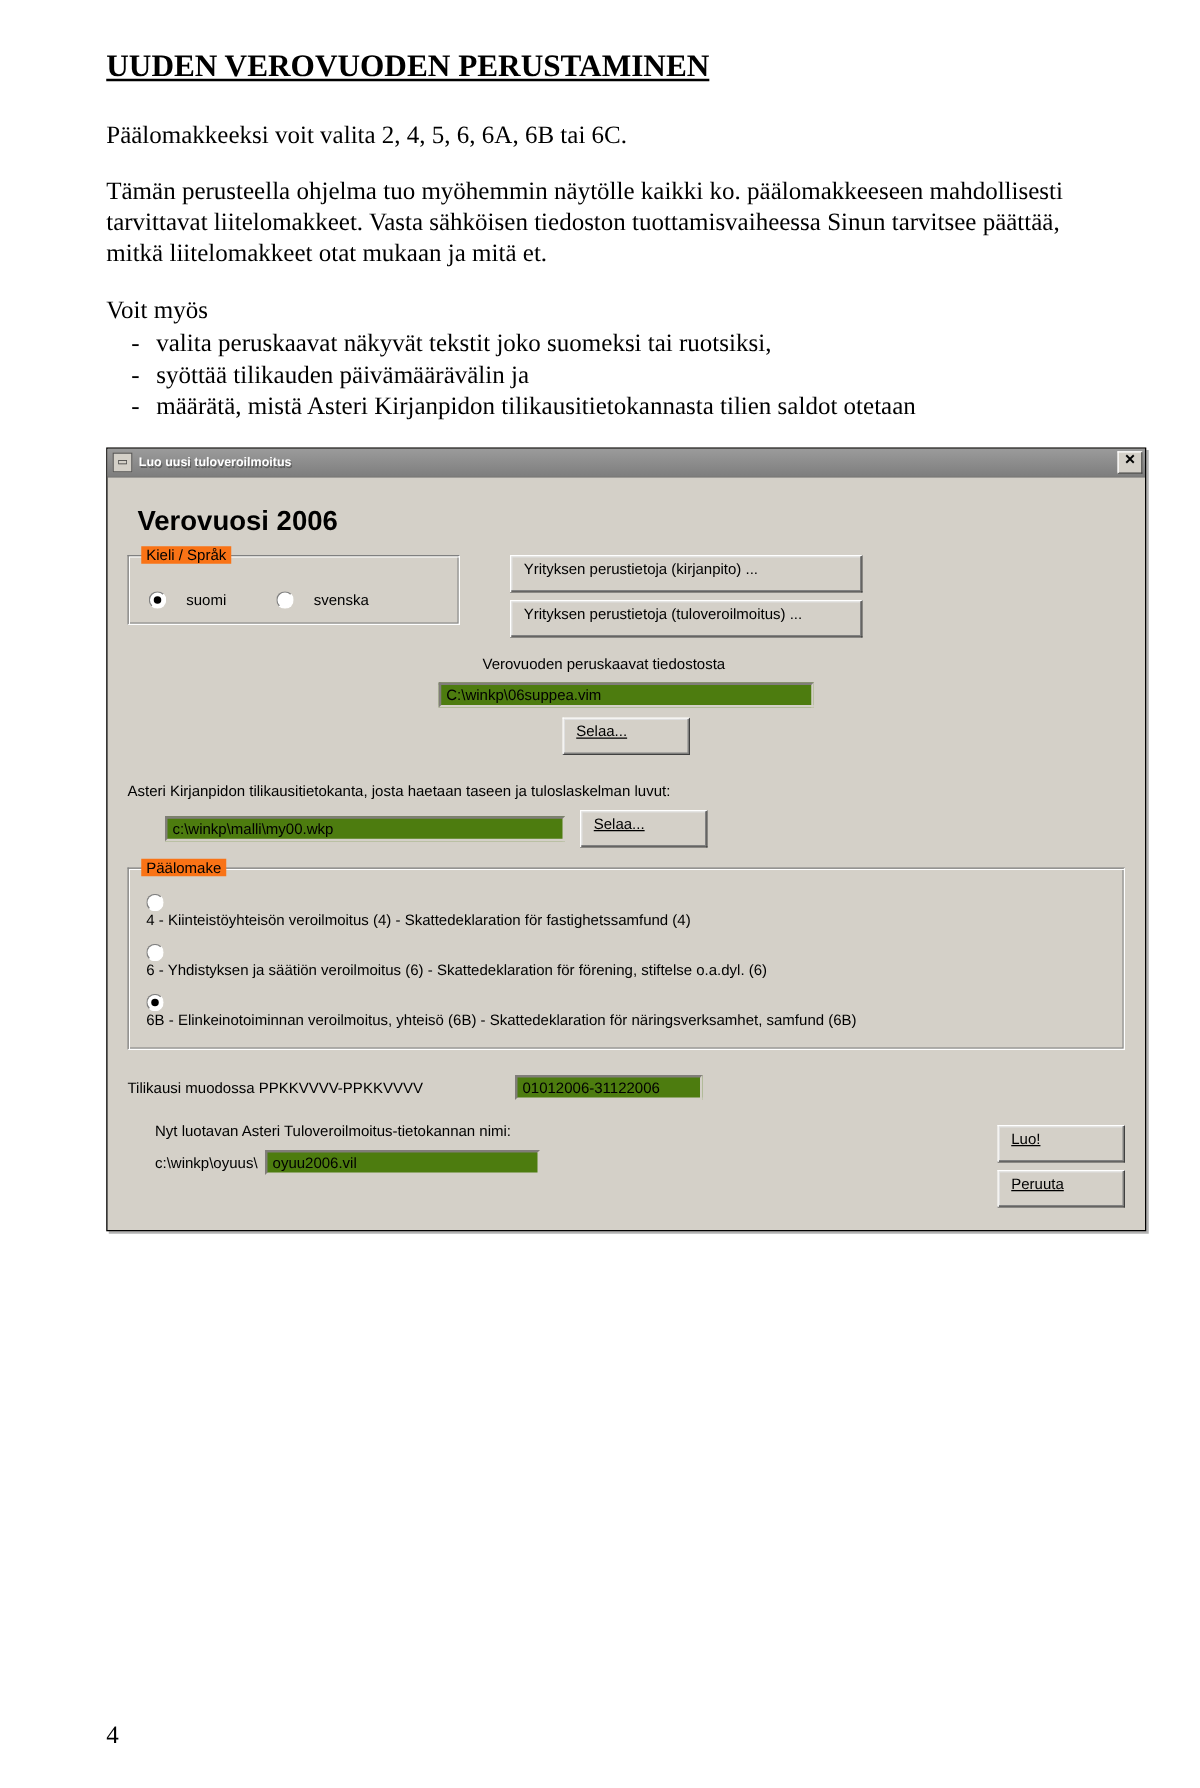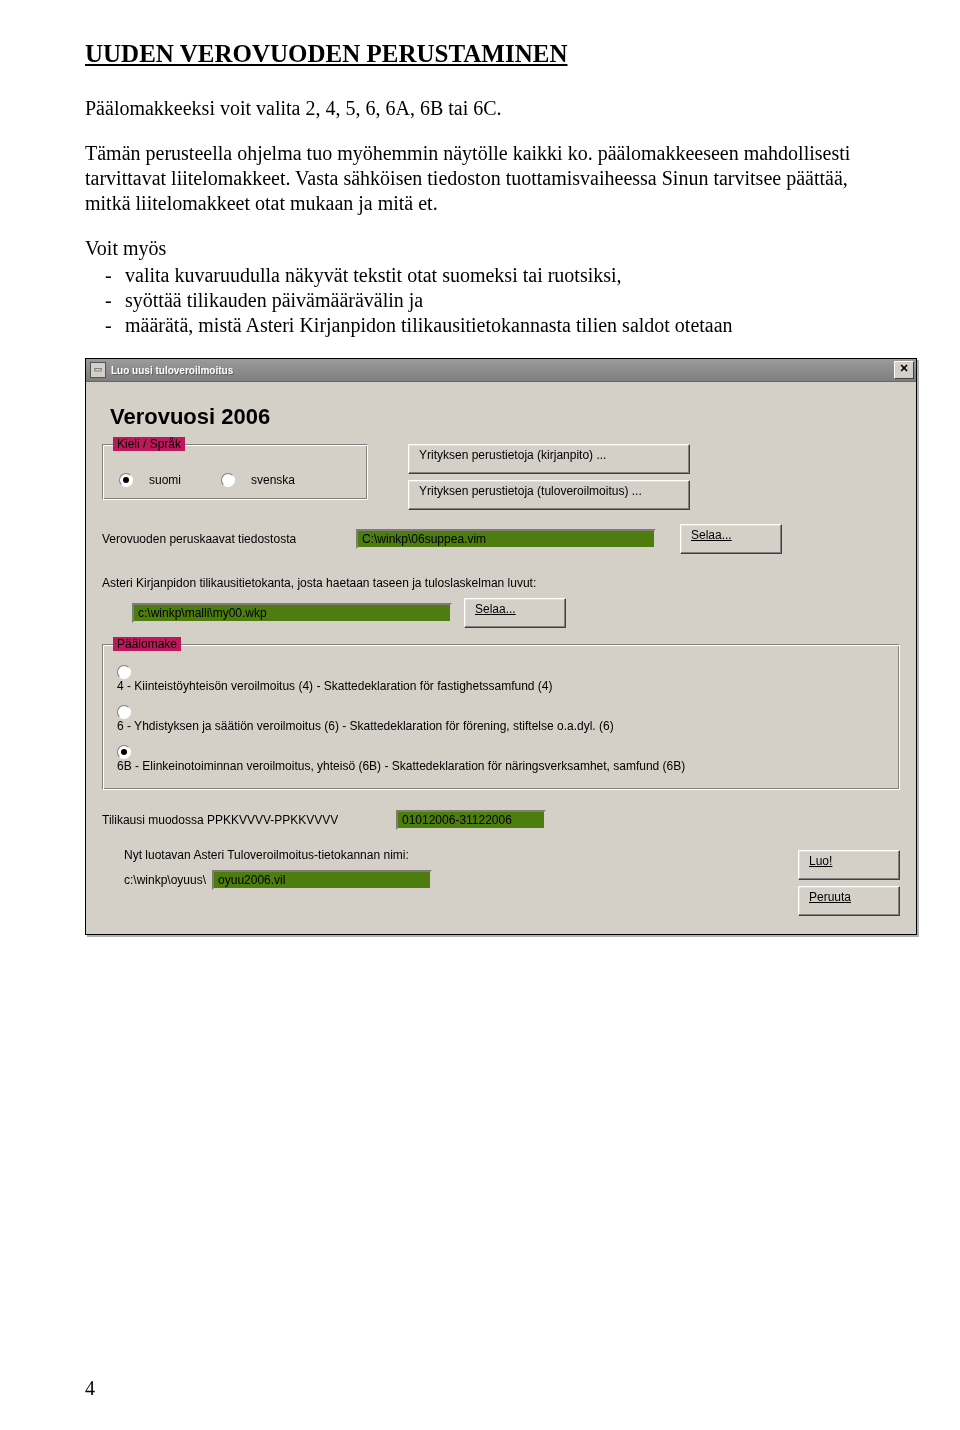--- a/index.html
+++ b/index.html
@@ -114,21 +114,21 @@
     border-bottom-color: #fff;
     box-shadow: inset 1px 1px 0 #fff, inset -1px -1px 0 #808080;
     padding: 14px 12px 10px 12px;
     margin: 0 0 14px 0;
     position: relative;
   }
   .groupbox .legend {
     position: absolute;
     top: -8px;
     left: 10px;
-    background: #be185d;
+    background: #f97316;
     padding: 0 4px;
     font-size: 12px;
   }
   .win-btn {
     background: #d4d0c8;
     border: 1px solid #404040;
     border-top-color: #fff;
     border-left-color: #fff;
     box-shadow: inset -1px -1px 0 #808080, inset 1px 1px 0 #dfdfdf;
     padding: 3px 10px;
@@ -197,21 +197,21 @@
 
   <div class="heading">UUDEN VEROVUODEN PERUSTAMINEN</div>
 
   <div class="para">Päälomakkeeksi voit valita 2, 4, 5, 6, 6A, 6B tai 6C.</div>
 
   <div class="para">Tämän perusteella ohjelma tuo myöhemmin näytölle kaikki ko. päälomakkeeseen mahdollisesti tarvittavat liitelomakkeet. Vasta sähköisen tiedoston tuottamisvaiheessa Sinun tarvitsee päättää, mitkä liitelomakkeet otat mukaan ja mitä et.</div>
 
   <div class="bullets">
     <div class="lead">Voit myös</div>
     <ul>
-      <li>valita kuvaruudulla näkyvät tekstit otat suomeksi tai ruotsiksi,</li>
+      <li>valita peruskaavat näkyvät tekstit joko suomeksi tai ruotsiksi,</li>
       <li>syöttää tilikauden päivämäärävälin ja</li>
       <li>määrätä, mistä Asteri Kirjanpidon tilikausitietokannasta tilien saldot otetaan</li>
     </ul>
   </div>
 
   <div class="win-dialog">
 
     <div class="titlebar">
       <div class="app-icon">▭</div>
       <div class="title-text">Luo uusi tuloveroilmoitus</div>
@@ -239,21 +239,21 @@
         </div>
 
         <div class="stack-btns">
           <div class="win-btn wide">Yrityksen perustietoja (kirjanpito) ...</div>
           <div class="win-btn wide">Yrityksen perustietoja (tuloveroilmoitus) ...</div>
         </div>
       </div>
 
       <div class="section-spacer"></div>
 
-      <div class="row" style="gap: 24px;">
+      <div class="row" style="gap: 8px; flex-direction: column;">
         <span class="lbl" style="width: 230px;">Verovuoden peruskaavat tiedostosta</span>
         <input class="win-input" style="width: 300px;" value="C:\winkp\06suppea.vim">
         <div class="win-btn" style="width: 80px;"><span class="ul">Selaa...</span></div>
       </div>
 
       <div style="height: 22px;"></div>
 
       <div class="lbl" style="margin-bottom: 8px;">Asteri Kirjanpidon tilikausitietokanta, josta haetaan taseen ja tuloslaskelman luvut:</div>
       <div class="row" style="gap: 12px; padding-left: 30px;">
         <input class="win-input" style="width: 320px;" value="c:\winkp\malli\my00.wkp">
@@ -274,21 +274,21 @@
           <span class="lbl">6 - Yhdistyksen ja säätiön veroilmoitus (6) - Skattedeklaration för förening, stiftelse o.a.dyl. (6)</span>
         </div>
         <div class="opt">
           <span class="radio-dot checked"></span>
           <span class="lbl">6B - Elinkeinotoiminnan veroilmoitus, yhteisö (6B) - Skattedeklaration för näringsverksamhet, samfund (6B)</span>
         </div>
       </div>
 
       <div style="height: 6px;"></div>
 
-      <div class="row" style="gap: 14px;">
+      <div class="row" style="gap: 30px;">
         <span class="lbl" style="width: 280px;">Tilikausi muodossa PPKKVVVV-PPKKVVVV</span>
         <input class="win-input" style="width: 150px;" value="01012006-31122006">
       </div>
 
       <div style="height: 18px;"></div>
 
       <div class="row" style="align-items: flex-start; gap: 20px;">
         <div style="flex: 1;">
           <div class="lbl" style="margin-bottom: 8px; padding-left: 22px;">Nyt luotavan Asteri Tuloveroilmoitus-tietokannan nimi:</div>
           <div class="row" style="gap: 6px; padding-left: 22px;">

